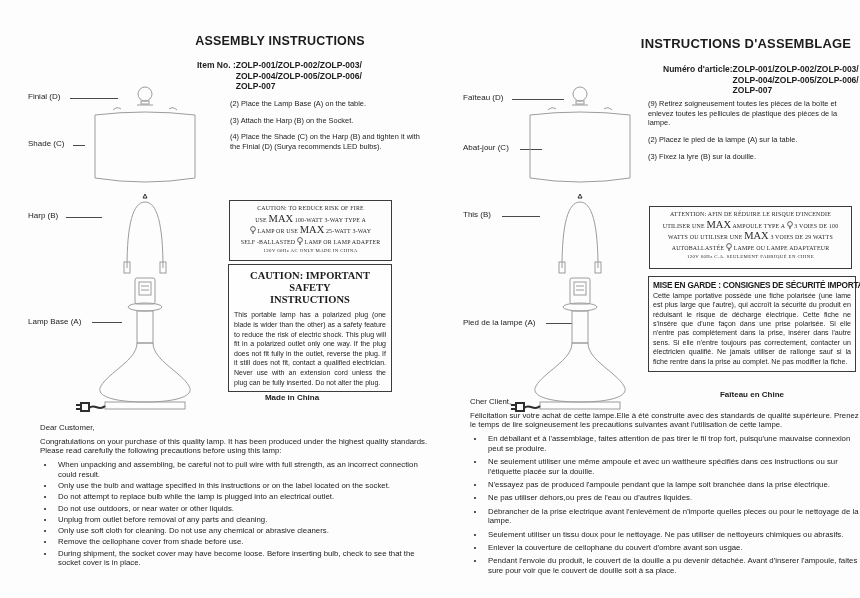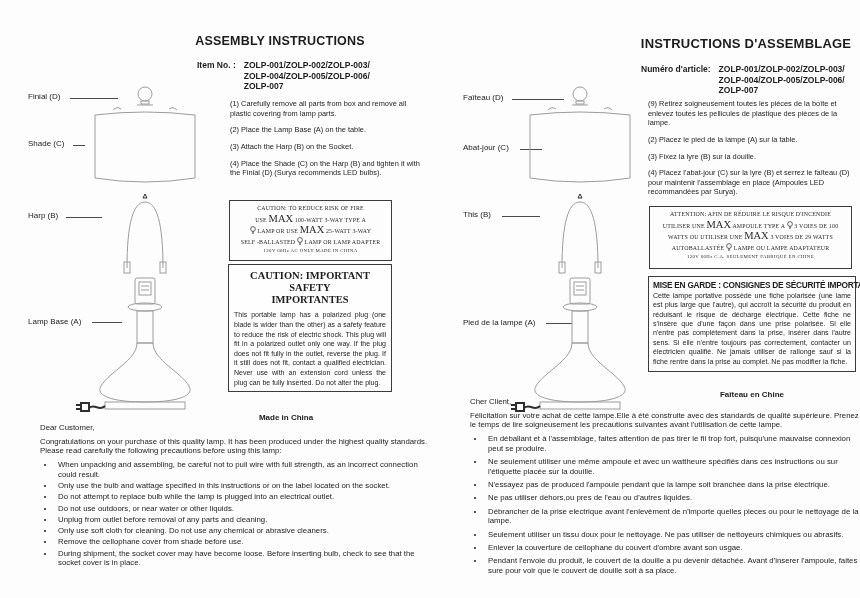--- a/index.html
+++ b/index.html
@@ -1,20 +1,20 @@
 <!DOCTYPE html>
 <html><head>
 <meta charset="utf-8">
 <style>
   html,body{margin:0;padding:0;}
   body{width:860px;height:598px;background:#ffffff;font-family:"Liberation Sans",sans-serif;color:#1c1c1c;}
   #sheet{position:relative;width:860px;height:598px;overflow:hidden;background:#fdfdfd;}
   .abs{position:absolute;}
   .page-title{font-weight:bold;font-size:12.5px;text-align:center;letter-spacing:.2px;}
-  .item-block{display:flex;gap:8px;font-weight:bold;font-size:8.5px;line-height:1.25;}
+  .item-block{display:flex;gap:0;font-weight:bold;font-size:8.5px;line-height:1.25;}
   .item-lines div{white-space:nowrap;}
   .part-label{font-size:8px;color:#222;white-space:nowrap;}
   .leader{position:absolute;height:0;border-top:1px solid #4a4a4a;}
   .steps{font-size:7.4px;line-height:1.3;}
   .steps p{margin:0 0 7px 0;}
   .sticker{border:1.5px solid #3b3b3b;box-sizing:border-box;text-align:center;
            font-family:"Liberation Serif",serif;color:#2a2a2a;padding:2px 1px 1px 1px;}
   .s-line{white-space:nowrap;font-size:5.9px;line-height:10.5px;letter-spacing:.2px;}
   .s-line .max{font-size:10.5px;letter-spacing:0;}
   .s-line.tiny{font-size:4.8px;line-height:8px;letter-spacing:.4px;}
@@ -93,21 +93,20 @@
     </g>
     <g class="dark" stroke-width="2">
       <path d="M30,324 C24,330 20,321 14,326"></path>
       <rect x="6" y="321" width="8" height="8" fill="#fdfdfd"></rect>
       <line x1="1" y1="323" x2="6" y2="323"></line>
       <line x1="1" y1="327" x2="6" y2="327"></line>
     </g>
   </svg>
 
   <div class="abs steps" style="left:230px;top:99px;width:194px;">
-    <p>(1) Carefully remove all parts from box and remove all plastic covering from lamp parts.</p>
     <p>(2) Place the Lamp Base (A) on the table.</p>
     <p>(3) Attach the Harp (B) on the Socket.</p>
     <p>(4) Place the Shade (C) on the Harp (B) and tighten it with the Finial (D) (Surya recommends LED bulbs).</p>
   </div>
 
   <div class="abs sticker" style="left:229px;top:200px;width:163px;height:61px;">
     <div class="s-line"><span>CAUTION:  TO REDUCE  RISK  OF FIRE</span></div>
     <div class="s-line"><span>USE</span> <span class="max">MAX</span> <span>100-WATT  3-WAY TYPE  A</span></div>
     <div class="s-line"><svg class="bulb" width="6" height="8" viewBox="0 0 6 8">
           <circle cx="3" cy="3" r="2.4" fill="none" stroke="#2a2a2a" stroke-width=".7"></circle>
@@ -118,45 +117,45 @@
           <circle cx="3" cy="3" r="2.4" fill="none" stroke="#2a2a2a" stroke-width=".7"></circle>
           <line x1="2" y1="6" x2="4" y2="6" stroke="#2a2a2a" stroke-width=".7"></line>
           <line x1="2" y1="7.2" x2="4" y2="7.2" stroke="#2a2a2a" stroke-width=".7"></line>
         </svg> <span>LAMP OR  LAMP ADAPTER</span></div>
     <div class="s-line tiny"><span>120V 60Hz   AC ONLY   MADE  IN CHINA</span></div>
   </div>
 
   <div class="abs safety-box" style="left:228px;top:264px;width:164px;">
     <div class="safety-title">
       <div>CAUTION: IMPORTANT SAFETY</div>
-      <div>IMPORTANTES</div>
+      <div>INSTRUCTIONS</div>
     </div>
     <div class="safety-body">This portable lamp has a polarized plug (one blade is wider than the other) as a safety feature to reduce the risk of electric shock. This plug will fit in a polarized outlet only one way. If the plug does not fit fully in the outlet, reverse the plug. If it still does not fit, contact a qualified electrician. Never use with an extension cord unless the plug can be fully inserted. Do not alter the plug.</div>
   </div>
 
-  <div class="abs made-in" style="left:204px;top:393px;width:164px;margin-top:20px;">Made in China</div>
+  <div class="abs made-in" style="left:210px;top:393px;width:164px;">Made in China</div>
 
   <div class="abs letter" style="left:40px;top:423px;width:392px;">
     <p class="salutation">Dear Customer,</p>
     <p class="intro">Congratulations on your purchase of this quality lamp. It has been produced under the highest quality standards. Please read carefully the following precautions before using this lamp:</p>
     <ul>
       <li>When unpacking and assembling, be careful not to pull wire with full strength, as an incorrect connection could result.</li>
       <li>Only use the bulb and wattage specified in this instructions or on the label located on the socket.</li>
       <li>Do not attempt to replace bulb while the lamp is plugged into an electrical outlet.</li>
       <li>Do not use outdoors, or near water or other liquids.</li>
       <li>Unplug from outlet before removal of any parts and cleaning.</li>
       <li>Only use soft cloth for cleaning. Do not use any chemical or abrasive cleaners.</li>
       <li>Remove the cellophane cover from shade before use.</li>
       <li>During shipment, the socket cover may have become loose. Before inserting bulb, check to see that the socket cover is in place.</li>
     </ul>
   </div>
 
   <div class="abs page-title" style="left:615px;top:36px;width:262px;font-size:13px;">INSTRUCTIONS D'ASSEMBLAGE</div>
 
-  <div class="abs item-block" style="left:641px;top:64px;">
+  <div class="abs item-block" style="left:663px;top:64px;">
     <span>Numéro d'article:</span>
     <div class="item-lines">
       <div>ZOLP-001/ZOLP-002/ZOLP-003/</div>
       <div>ZOLP-004/ZOLP-005/ZOLP-006/</div>
       <div>ZOLP-007</div>
     </div>
   </div>
 
   <div class="abs part-label" style="left:463px;top:93px;">Faîteau (D)</div>
   <div class="leader" style="left:512px;top:99px;width:52px;"></div>
@@ -201,21 +200,20 @@
       <rect x="6" y="321" width="8" height="8" fill="#fdfdfd"></rect>
       <line x1="1" y1="323" x2="6" y2="323"></line>
       <line x1="1" y1="327" x2="6" y2="327"></line>
     </g>
   </svg>
 
   <div class="abs steps" style="left:648px;top:99px;width:208px;">
     <p>(9) Retirez soigneusement toutes les pièces de la boîte et enlevez toutes les pellicules de plastique des pièces de la lampe.</p>
     <p>(2) Placez le pied de la lampe (A) sur la table.</p>
     <p>(3) Fixez la lyre (B) sur la douille.</p>
-    <p>(4) Placez l'abat-jour (C) sur la lyre (B) et serrez le faîteau (D) pour maintenir l'assemblage en place (Ampoules LED recommandées par Surya).</p>
   </div>
 
   <div class="abs sticker" style="left:649px;top:206px;width:203px;height:63px;">
     <div class="s-line"><span>ATTENTION:  AFIN DE RÉDUIRE LE RISQUE D'INCENDIE</span></div>
     <div class="s-line"><span>UTILISER UNE</span> <span class="max">MAX</span> <span>AMPOULE  TYPE  A</span> <svg class="bulb" width="6" height="8" viewBox="0 0 6 8">
           <circle cx="3" cy="3" r="2.4" fill="none" stroke="#2a2a2a" stroke-width=".7"></circle>
           <line x1="2" y1="6" x2="4" y2="6" stroke="#2a2a2a" stroke-width=".7"></line>
           <line x1="2" y1="7.2" x2="4" y2="7.2" stroke="#2a2a2a" stroke-width=".7"></line>
         </svg> <span>3 VOIES  DE 100</span></div>
     <div class="s-line"><span>WATTS  OU UTILISER UNE</span> <span class="max">MAX</span> <span>3 VOIES  DE  29 WATTS</span></div>

